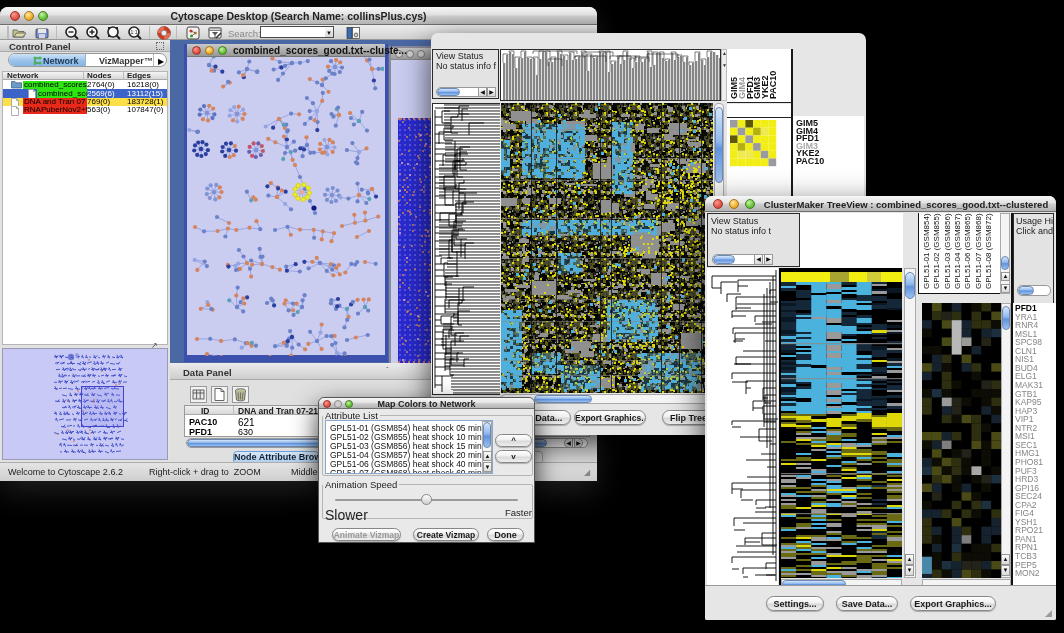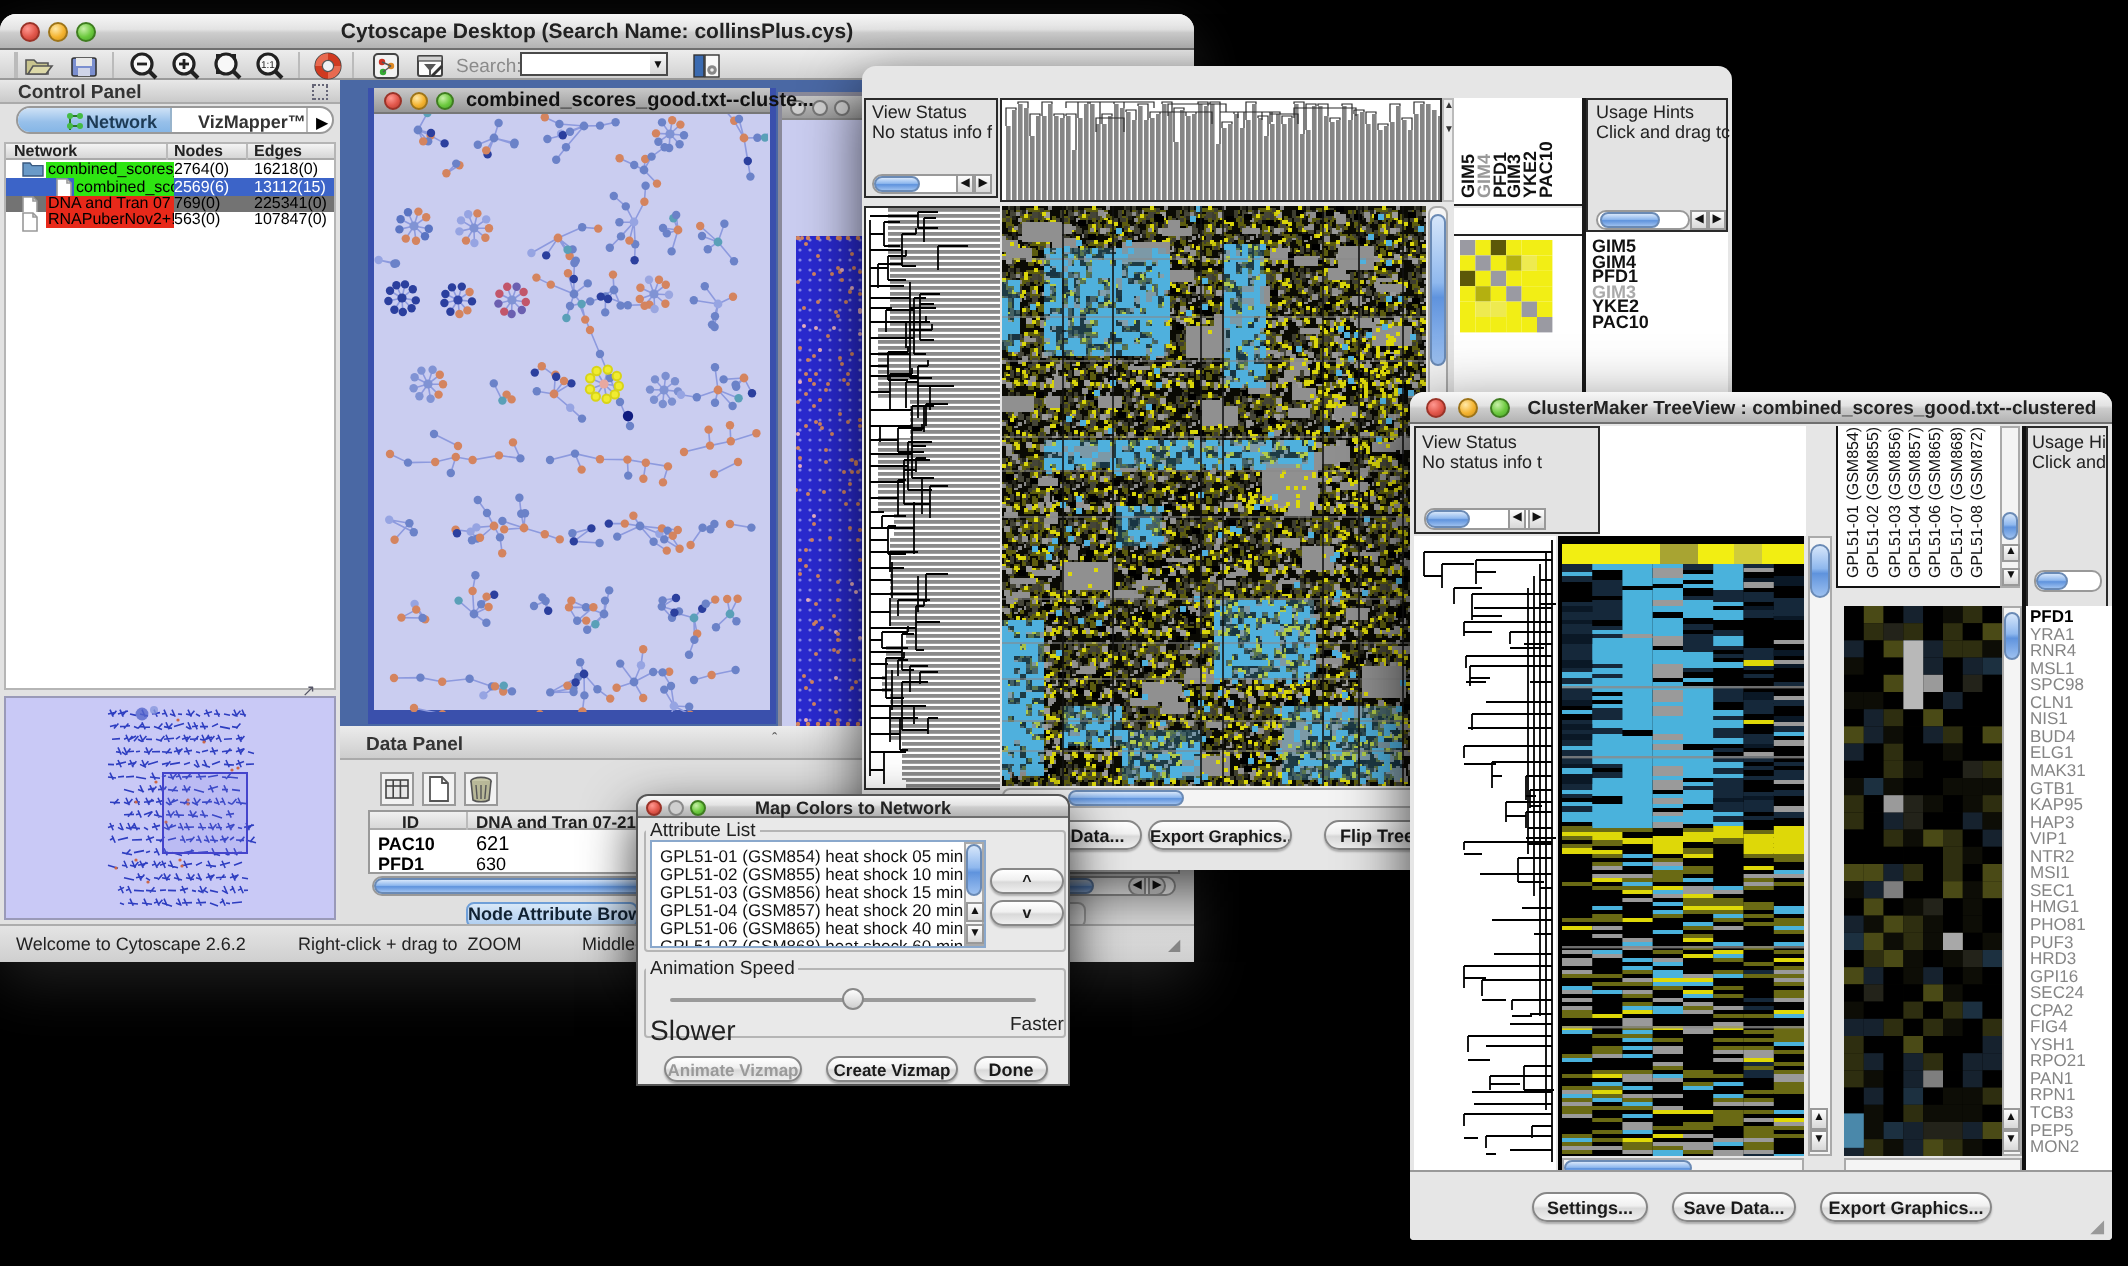--- a/index.html
+++ b/index.html
@@ -161,31 +161,31 @@
             <svg width="8" height="10" viewBox="0 0 8 10" style="position:absolute;left:0;top:0">
               <path d="M0.5 0.5 L5.5 0.5 L7.5 2.5 L7.5 9.5 L0.5 9.5 Z" fill="#fff" stroke="#999" stroke-width="0.8"></path>
               <path d="M5.5 0.5 L5.5 2.5 L7.5 2.5" fill="none" stroke="#999" stroke-width="0.8"></path>
             </svg>
           </span>
   <span class="abs" style="left:34px;top:0px;width:50px;height:8.5px;background:#2ee512"></span>
   <span class="abs" style="left:35px;top:0.5px;font-size:8px;line-height:8px;color:#000;white-space:nowrap;overflow:hidden;width:49px">combined_sco</span>
   <span class="abs" style="left:84px;top:0.5px;font-size:8px;line-height:8px">2569(6)</span>
           <span class="abs" style="left:124px;top:0.5px;font-size:8px;line-height:8px">13112(15)</span>
 </div>
-<div class="abs" style="left:0;top:25.5px;width:164px;height:8px;background:#737373">
+<div class="abs" style="left:0;top:25.5px;width:164px;height:8px;background:#fde047">
   <span class="abs" style="left:8px;top:0px;width:8px;height:10px">
             <svg width="8" height="10" viewBox="0 0 8 10" style="position:absolute;left:0;top:0">
               <path d="M0.5 0.5 L5.5 0.5 L7.5 2.5 L7.5 9.5 L0.5 9.5 Z" fill="#fff" stroke="#999" stroke-width="0.8"></path>
               <path d="M5.5 0.5 L5.5 2.5 L7.5 2.5" fill="none" stroke="#999" stroke-width="0.8"></path>
             </svg>
           </span>
   <span class="abs" style="left:20px;top:0px;width:64px;height:8px;background:#e8291a"></span>
   <span class="abs" style="left:21px;top:0px;font-size:8px;line-height:8px;color:#000;white-space:nowrap;overflow:hidden;width:63px">DNA and Tran 07</span>
   <span class="abs" style="left:84px;top:0px;font-size:8px;line-height:8px">769(0)</span>
-          <span class="abs" style="left:124px;top:0px;font-size:8px;line-height:8px">225341(0)</span>
+          <span class="abs" style="left:124px;top:0px;font-size:8px;line-height:8px">183728(1)</span>
 </div>
 <div class="abs" style="left:0;top:33.5px;width:164px;height:8px;background:#fff">
   <span class="abs" style="left:8px;top:0px;width:8px;height:10px">
             <svg width="8" height="10" viewBox="0 0 8 10" style="position:absolute;left:0;top:0">
               <path d="M0.5 0.5 L5.5 0.5 L7.5 2.5 L7.5 9.5 L0.5 9.5 Z" fill="#fff" stroke="#999" stroke-width="0.8"></path>
               <path d="M5.5 0.5 L5.5 2.5 L7.5 2.5" fill="none" stroke="#999" stroke-width="0.8"></path>
             </svg>
           </span>
   <span class="abs" style="left:20px;top:0px;width:64px;height:8px;background:#e8291a"></span>
   <span class="abs" style="left:21px;top:0px;font-size:8px;line-height:8px;color:#000;white-space:nowrap;overflow:hidden;width:63px">RNAPuberNov2+!</span>
@@ -1199,28 +1199,20 @@
           <rect x="7.7" y="38.5" width="7.7" height="7.7" fill="#f2ee15"></rect>
           <rect x="15.4" y="38.5" width="7.7" height="7.7" fill="#f2ee15"></rect>
           <rect x="23.1" y="38.5" width="7.7" height="7.7" fill="#f2ee15"></rect>
           <rect x="30.8" y="38.5" width="7.7" height="7.7" fill="#f2ee15"></rect>
           <rect x="38.5" y="38.5" width="7.7" height="7.7" fill="#9a9aa2"></rect>
         </svg>
       </div>
   </div>
   <div class="abs" style="left:360px;top:16px;width:2px;height:346px;background:#1a1a1a"></div>
 
-  <div class="panelbox" style="left:362px;top:16px;width:71px;height:67px;">
-    <div style="position:absolute;left:4px;top:1px">Usage Hints</div>
-    <div style="position:absolute;left:4px;top:11px;white-space:nowrap">Click and drag tc</div>
-    <div class="track" style="left:4px;top:55px;width:47px;height:10px;border-radius:5px"></div>
-    <div class="pill" style="left:6px;top:56px;width:30px;height:8px"></div>
-    <div class="sarr" style="left:51px;top:55px;height:10px;line-height:8px">◀</div>
-    <div class="sarr" style="left:60px;top:55px;height:10px;line-height:8px">▶</div>
-  </div>
   <div class="abs white" style="left:362px;top:83px;width:71px;height:279px;font-size:9px">
       <div style="position:absolute;left:3px;top:2.0px;font-weight:bold;color:#111">GIM5</div>
       <div style="position:absolute;left:3px;top:9.6px;font-weight:bold;color:#111">GIM4</div>
       <div style="position:absolute;left:3px;top:17.2px;font-weight:bold;color:#111">PFD1</div>
       <div style="position:absolute;left:3px;top:24.799999999999997px;font-weight:bold;color:#aaa">GIM3</div>
       <div style="position:absolute;left:3px;top:32.4px;font-weight:bold;color:#111">YKE2</div>
       <div style="position:absolute;left:3px;top:40.0px;font-weight:bold;color:#111">PAC10</div>
     </div>
 
   <div class="aqbtn" style="left:31px;top:377px;width:66px;height:15px;line-height:14px">Settings...</div>

